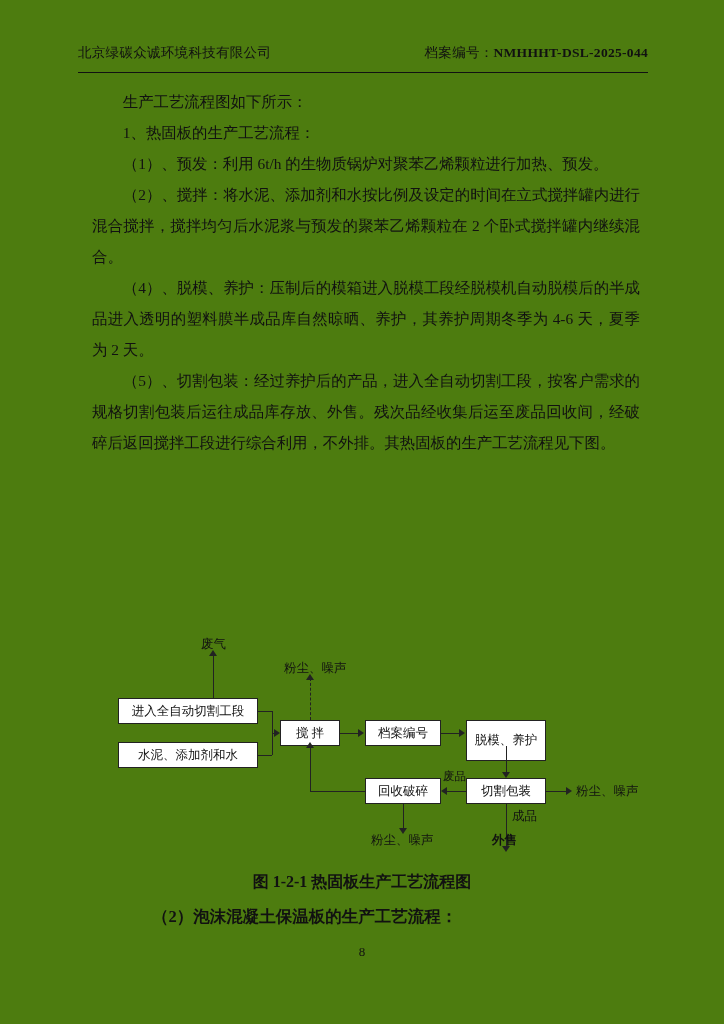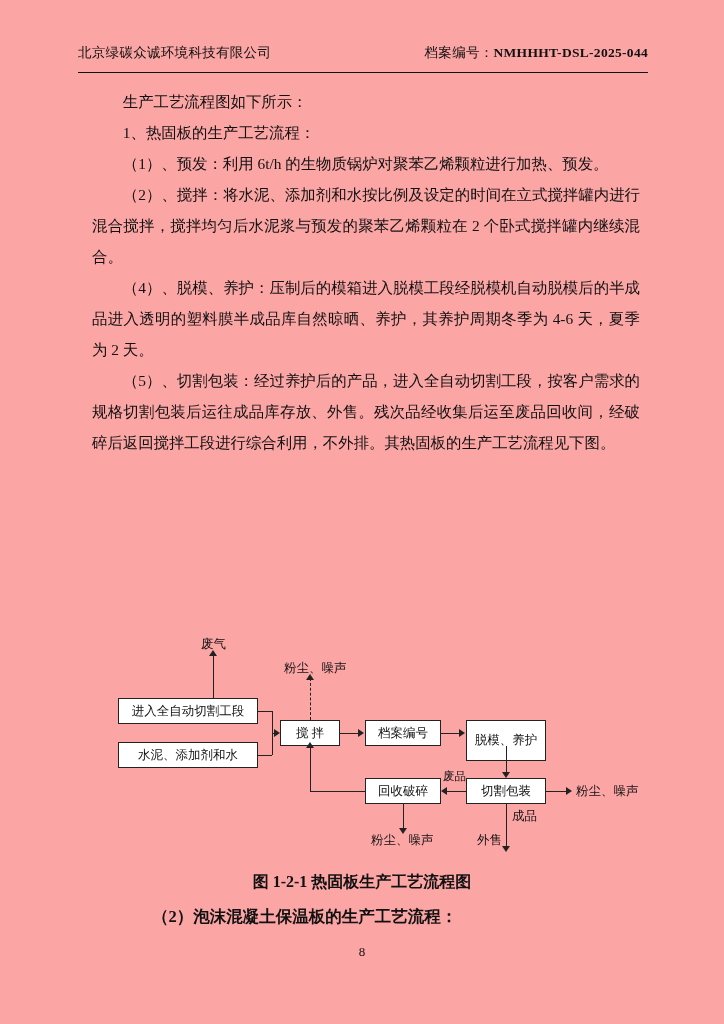--- a/index.html
+++ b/index.html
@@ -4,21 +4,21 @@
 <style>
   html, body {
     margin: 0;
     padding: 0;
     background: #b9b9b9;
   }
   .page {
     position: relative;
     width: 724px;
     height: 1024px;
-    background: #fca5a5;
+    background: #4d7c0f;
     margin: 0 auto;
     box-sizing: border-box;
     font-family: "Liberation Serif", "DejaVu Serif", serif;
     color: #111111;
     overflow: hidden;
   }
   .header {
     position: absolute;
     left: 78px;
     top: 44px;
@@ -212,21 +212,21 @@
     <div class="arrow down" style="left:311px; top:192px;"></div>
     <div class="lbl" style="left:283px; top:196px;">粉尘、噪声</div>
 
     <div class="ln h" style="left:458px; top:155px; width:22px;"></div>
     <div class="arrow right" style="left:478px; top:151px;"></div>
     <div class="lbl" style="left:488px; top:147px;">粉尘、噪声</div>
 
     <div class="ln v" style="left:418px; top:168px; height:44px;"></div>
     <div class="arrow down" style="left:414px; top:210px;"></div>
     <div class="lbl" style="left:424px; top:172px;">成品</div>
-    <div class="lbl" style="left:389px; top:196px;">外售</div>
+    <div class="lbl" style="left:404px; top:196px;font-weight:bold;">外售</div>
 
   </div>
 
   <div class="fig-caption">图 1-2-1 热固板生产工艺流程图</div>
   <div class="section-title">（2）泡沫混凝土保温板的生产工艺流程：</div>
   <div class="page-number">8</div>
 
 </div>
 
 </body></html>

